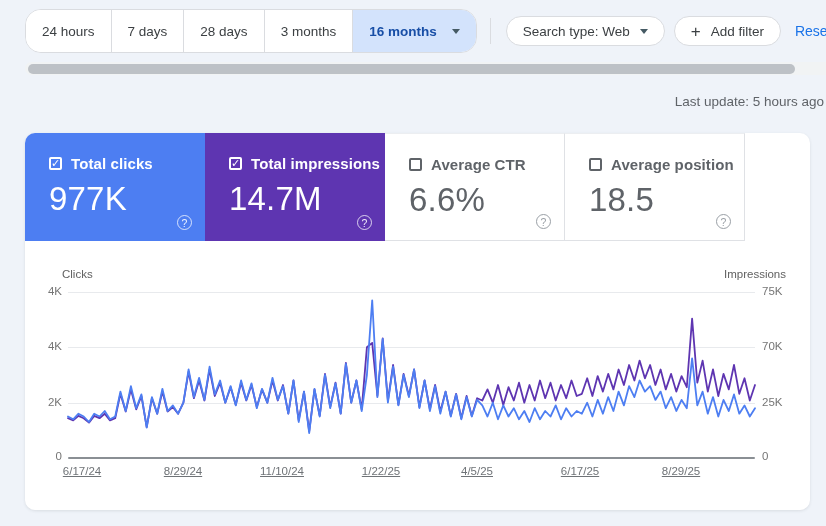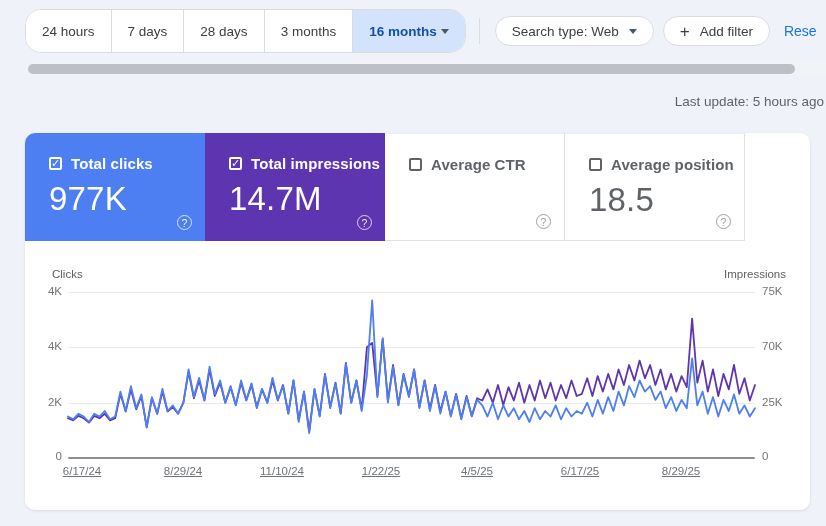--- a/index.html
+++ b/index.html
@@ -13,21 +13,21 @@
 
   
   .filterbar { position:absolute; left:25px; top:16px; height:30px; display:flex; align-items:center; }
   .segmented { display:flex; height:44px; border:1px solid #dadce0; border-radius:16px; overflow:hidden; background:#fff; }
   .seg-btn {
     height:100%; display:flex; align-items:center; justify-content:center;
     padding:0 16px; font-size:13.5px; color:#3c4043; background:#fff;
     border:none; border-right:1px solid #dadce0; cursor:pointer; white-space:nowrap;
   }
   .seg-btn:last-child { border-right:none; }
-  .seg-btn.selected { background:#d3e3fc; color:#174ea6; font-weight:700; gap:4px; }
+  .seg-btn.selected { background:#d3e3fc; color:#174ea6; font-weight:700; gap:15px; }
   .caret { width:0; height:0; border-left:4.5px solid transparent; border-right:4.5px solid transparent; border-top:5px solid #455a64; display:inline-block; }
   .vdivider { width:1px; height:26px; background:#dadce0; margin:0 15px 0 13px; }
   .pill-btn {
     height:30px; display:flex; align-items:center; gap:10px; background:#fff;
     border:1px solid #dadce0; border-radius:16px; padding:0 16px;
     font-size:13.5px; color:#3c4043; cursor:pointer; white-space:nowrap;
   }
   .pill-btn + .pill-btn { margin-left:9px; }
   .plus-glyph { font-size:17px; color:#3c4043; font-weight:400; line-height:1; }
   .reset-link { margin-left:14px; font-size:14px; font-weight:500; color:#1a73e8; cursor:pointer; white-space:nowrap; }
@@ -60,21 +60,21 @@
   .card.c-white .card-value { color:#5f6368; }
   .help-icon {
     position:absolute; right:13px; bottom:11px; width:15px; height:15px; border-radius:50%;
     font-size:10.5px; display:flex; align-items:center; justify-content:center; cursor:pointer;
   }
   .card.c-clicks .help-icon, .card.c-impressions .help-icon { border:1.5px solid rgba(255,255,255,.75); color:rgba(255,255,255,.9); }
   .card.c-white .help-icon { border:1.5px solid #9aa0a6; color:#9aa0a6; }
 
   
   .axis-title { position:absolute; font-size:11.5px; color:#616161; }
-  .axis-title.left { left:27px; top:135px;text-align:right; }
+  .axis-title.left { left:37px; top:135px;text-align:right; }
   .axis-title.right { right:24px; top:135px; }
   .ytick { position:absolute; font-size:11.5px; color:#757575; }
   .ytick.l { left:0; width:37px; text-align:right; }
   .ytick.r { left:737px; text-align:left; }
   .gridline { position:absolute; left:43px; width:687px; height:1px; background:#e8eaed; }
   .axisline { position:absolute; left:43px; width:687px; height:2px; background:#8a8f94; border-radius:1px; }
   .plot { position:absolute; left:43px; top:159px; width:687px; height:166px; }
   .xtick { position:absolute; top:332px; font-size:11.5px; color:#6f7377; transform:translateX(-50%); white-space:nowrap;text-decoration:underline; }
 </style>
 </head>
@@ -126,20 +126,21 @@
         <span class="card-label">Total impressions</span>
       </div>
       <div class="card-value">14.7M</div>
       <span class="help-icon">?</span>
     </div>
     <div class="card c-white">
       <div class="card-head">
         <span class="cbx off"></span>
         <span class="card-label">Average CTR</span>
       </div>
+      <div class="card-value">6.6%</div>
       <span class="help-icon">?</span>
     </div>
     <div class="card c-white">
       <div class="card-head">
         <span class="cbx off"></span>
         <span class="card-label">Average position</span>
       </div>
       <div class="card-value">18.5</div>
       <span class="help-icon">?</span>
     </div>

